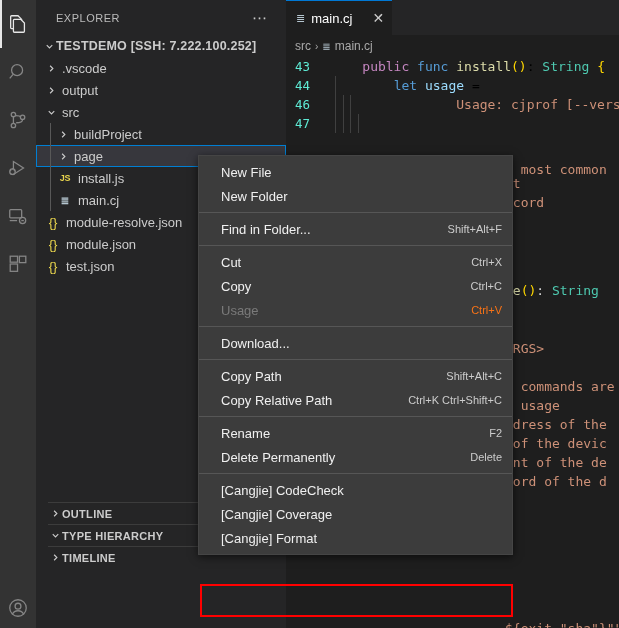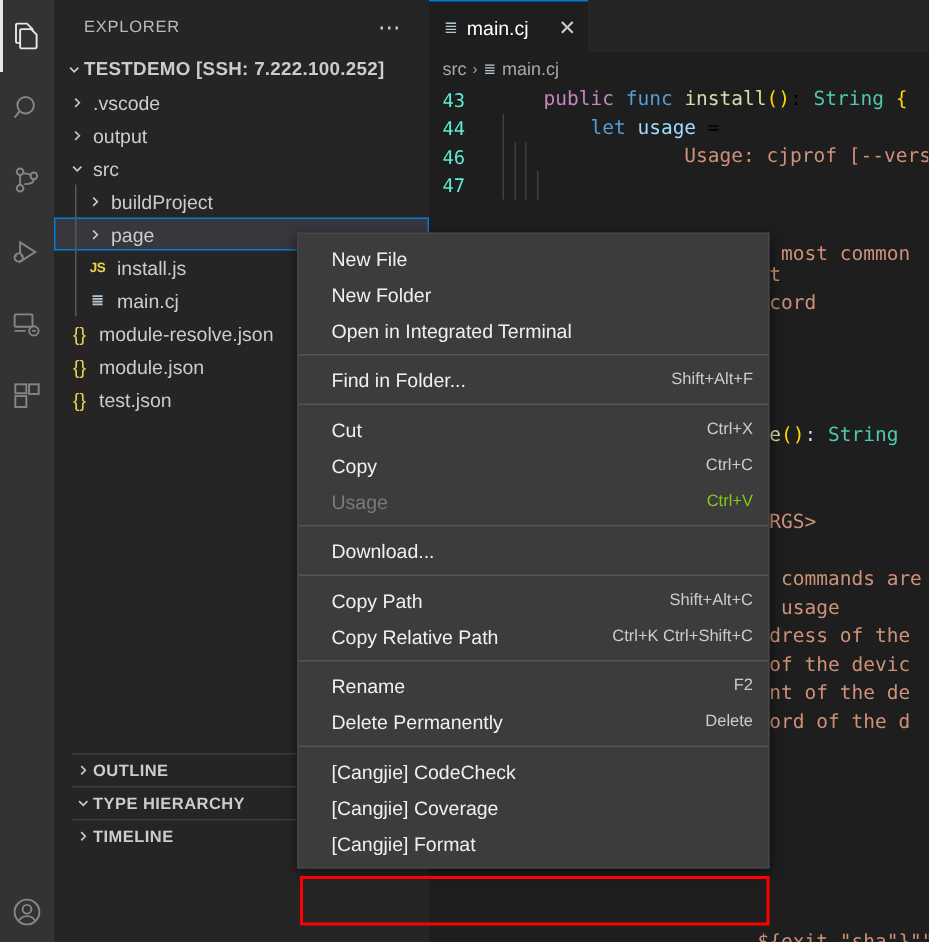--- a/index.html
+++ b/index.html
@@ -135,21 +135,21 @@
     padding: 4px 0;
     z-index: 50;
   }
   .mi {
     height: 24px; display: flex; align-items: center;
     padding: 0 10px 0 22px; color: #f0f0f0; font-size: 13px;
     justify-content: space-between;
   }
   .mi.disabled { color: #7a7a7a; }
   .mi .kb { color: #cccccc; font-size: 11px; }
-  .mi.disabled .kb { color: #84cc16; }
+  .mi.disabled .kb { color: #f97316; }
   .msep { height: 1px; background: #565656; margin: 4px 0; }
 
   .redbox {
     position: absolute; left: 200px; top: 584px; width: 313px; height: 33px;
     border: 2px solid #ff0000; z-index: 60; pointer-events: none;
   }
 </style>
 </head>
 <body>
 
@@ -363,24 +363,20 @@
 
   <div class="ctxmenu" id="ctxmenu">
       <div class="mi">
         <span>New File</span>
         <span class="kb"></span>
       </div>
       <div class="mi">
         <span>New Folder</span>
         <span class="kb"></span>
       </div>
-      <div class="mi">
-        <span>Open in Integrated Terminal</span>
-        <span class="kb"></span>
-      </div>
       <div class="msep"></div>
       <div class="mi">
         <span>Find in Folder...</span>
         <span class="kb">Shift+Alt+F</span>
       </div>
       <div class="msep"></div>
       <div class="mi">
         <span>Cut</span>
         <span class="kb">Ctrl+X</span>
       </div>

